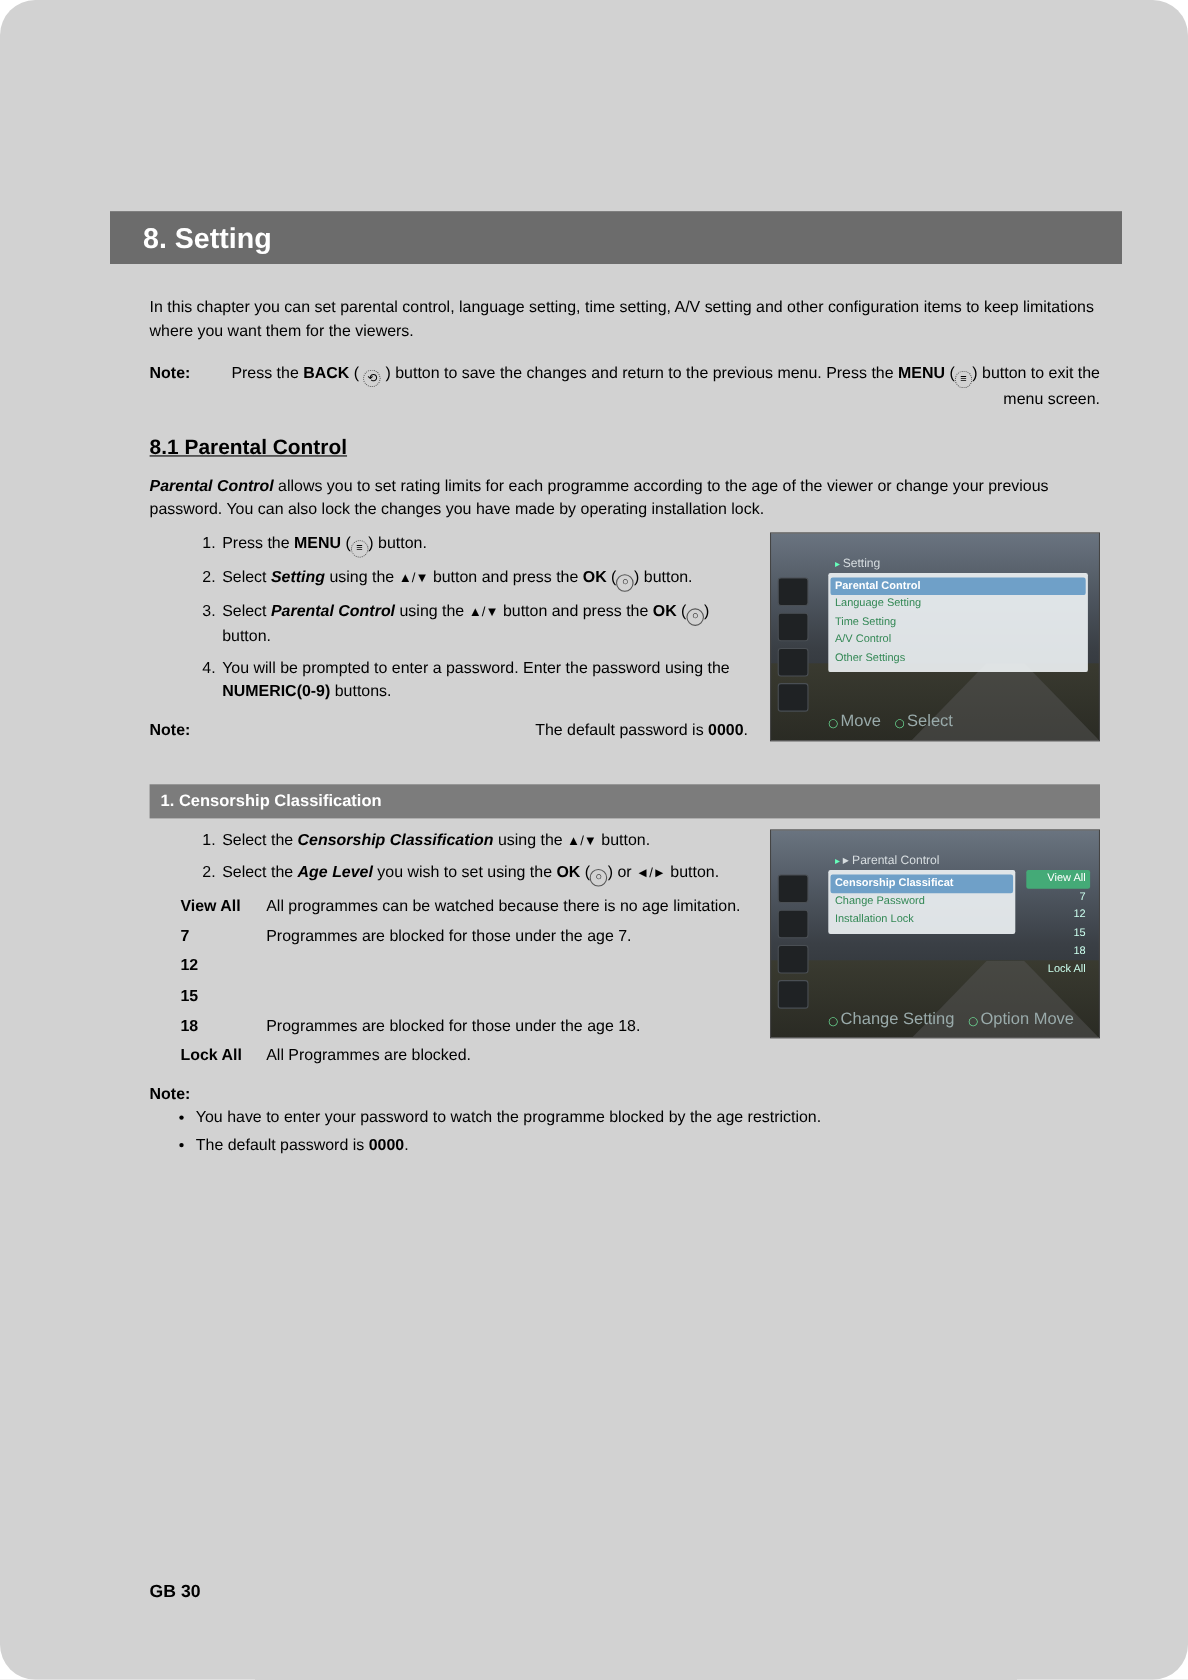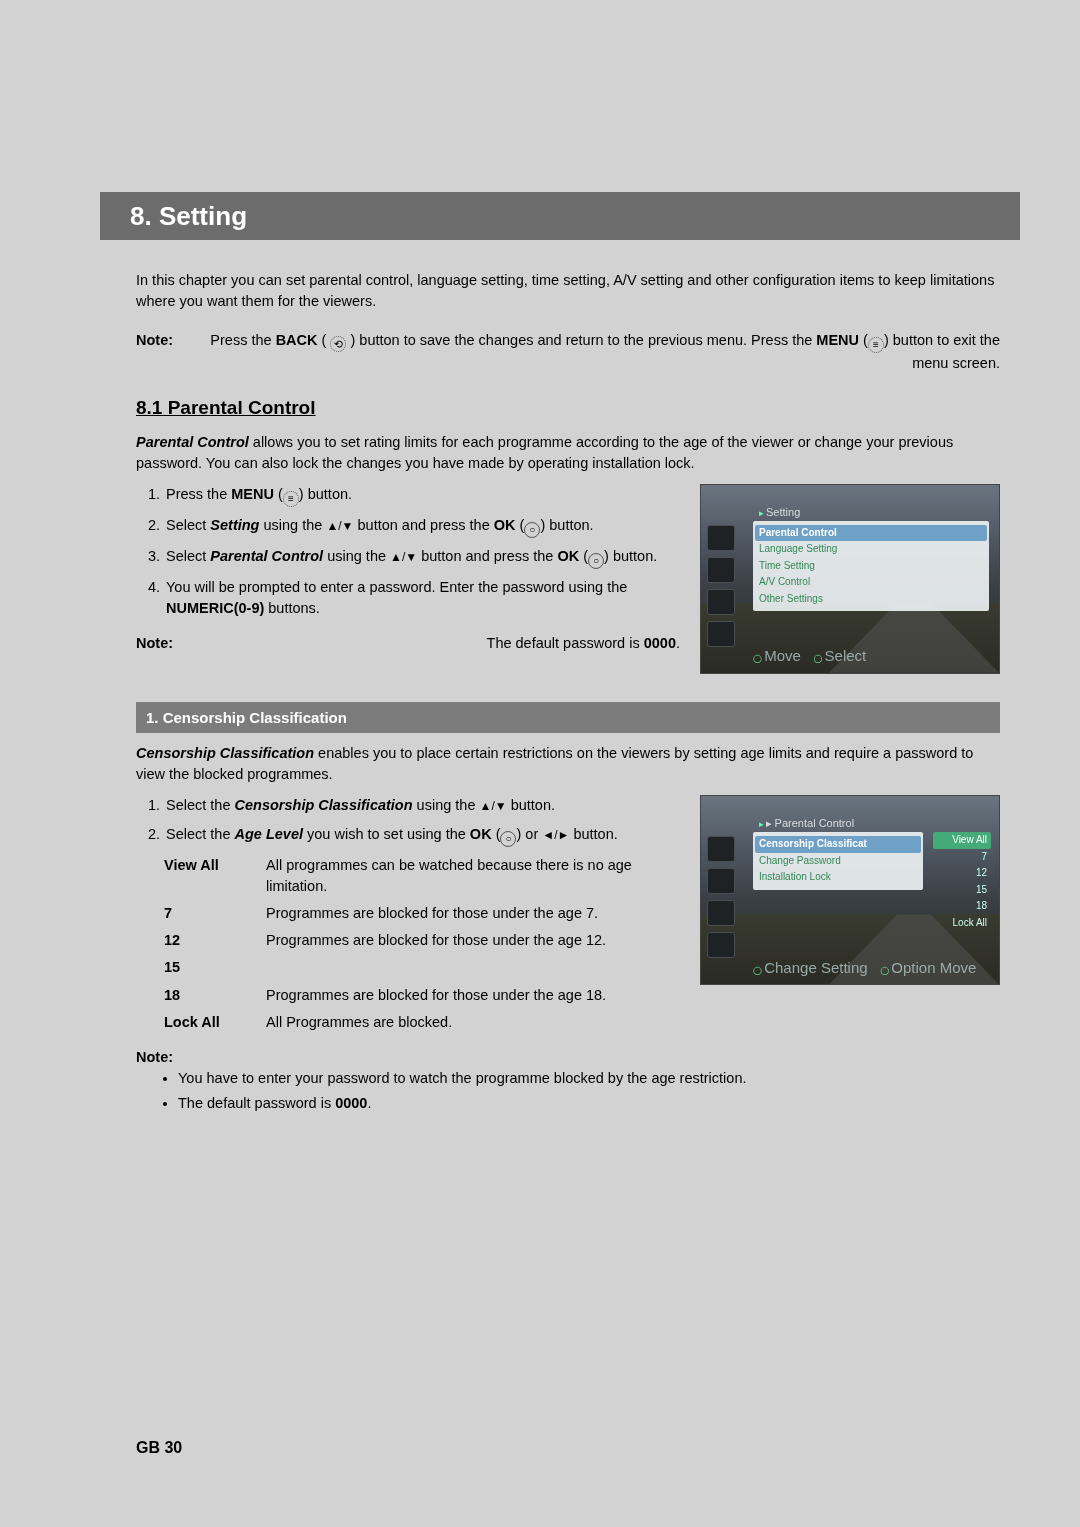--- a/index.html
+++ b/index.html
@@ -9,20 +9,21 @@
     width: 1080px;
     height: 1527px;
     position: relative;
   }
   .page {
     background: #d2d2d2;
     width: 1080px;
     height: 1527px;
     padding: 180px 80px 60px 130px;
     position: relative;
+    border-radius: 32px;
   }
   .header-band {
     position: absolute;
     top: 192px;
     left: 100px;
     right: 60px;
     height: 48px;
     background: #6c6c6c;
     display: flex;
     align-items: center;
@@ -47,40 +48,40 @@
   .note-label { font-weight: bold; width: 56px; flex-shrink:0; }
   .note-body { flex: 1; text-align: right; }
   .h2 { font-size: 19px; font-weight: bold; margin: 14px 0 10px 0; text-decoration: underline; }
   .para { margin-bottom: 10px; }
   .bi { font-style: italic; font-weight: bold; }
   .b { font-weight: bold; }
   .two-col { display: flex; gap: 20px; align-items: flex-start; }
   .left { flex: 1; }
   .right { width: 300px; flex-shrink: 0; }
   ol { list-style: decimal; padding-left: 28px; }
-  ol li { margin-bottom: 8px; padding-left: 2px; }
+  ol li { margin-bottom: 8px; padding-left: 2px; margin-left: 36px; }
   .icon-circle {
     display: inline-block; width: 16px; height: 16px;
     border: 1px dotted #555; border-radius: 50%;
     vertical-align: -3px; position: relative; font-size: 8px;
     text-align:center; line-height:14px;
   }
   .icon-back::before { content:"⟲"; font-size:11px; }
   .icon-menu::before { content:"≡"; font-size:10px; }
   .icon-ok { border-style: solid; }
   .icon-ok::before { content:"○"; font-size:10px; }
   .arrow { font-size: 12px; }
   .subheader {
     background: #7c7c7c; color: #fff; font-weight: bold;
     padding: 5px 10px; margin: 18px 0 10px 0; font-size: 15px;
   }
   .defs { margin-left: 28px; }
   .def-row { display: flex; margin-bottom: 6px; }
   .def-key { width: 78px; font-weight: bold; flex-shrink:0; }
-  .def-val { flex:1;margin-left:24px; }
+  .def-val { flex:1; }
   ul.bullets { list-style: disc; padding-left: 42px; }
   ul.bullets li { margin-bottom: 4px; }
   .page-num { position: absolute; left: 136px; bottom: 70px; font-weight: bold; font-size: 16px; }
 
   
   .osd {
     width: 300px; height: 190px; position: relative;
     background: linear-gradient(to bottom,#5a5f63 0%,#3a3e40 40%,#2c2e30 100%);
     border:1px solid #444; font-size: 10px; color:#cfd6da;
     overflow:hidden; margin-bottom:10px;
@@ -183,23 +184,20 @@
           <div class="osd-foot">
             <span>Move</span>&nbsp;&nbsp;
             <span>Select</span>
           </div>
         </div>
       </div>
     </div>
 
     <div class="subheader">1. Censorship Classification</div>
 
-    <p class="para">
-      <span class="bi">Censorship Classification</span><span> enables you to place certain restrictions on the viewers by setting age limits and require a password to view the blocked programmes.</span>
-    </p>
 
     <div class="two-col">
       <div class="left">
         <ol>
           <li>
             <span>Select the </span><span class="bi">Censorship Classification</span><span> using the </span><span class="arrow">▲/▼</span><span> button.</span>
           </li>
           <li>
             <span>Select the </span><span class="bi">Age Level</span><span> you wish to set using the </span><span class="b">OK</span>
             (<span class="icon-circle icon-ok"></span>)<span> or </span><span class="arrow">◄/►</span><span> button.</span>
@@ -209,21 +207,20 @@
           <div class="def-row">
               <div class="def-key">View All</div>
               <div class="def-val">All programmes can be watched because there is no age limitation.</div>
             </div>
           <div class="def-row">
               <div class="def-key">7</div>
               <div class="def-val">Programmes are blocked for those under the age 7.</div>
             </div>
           <div class="def-row">
               <div class="def-key">12</div>
-              <div class="def-val">Programmes are blocked for those under the age 12.</div>
             </div>
           <div class="def-row">
               <div class="def-key">15</div>
             </div>
           <div class="def-row">
               <div class="def-key">18</div>
               <div class="def-val">Programmes are blocked for those under the age 18.</div>
             </div>
           <div class="def-row">
               <div class="def-key">Lock All</div>

